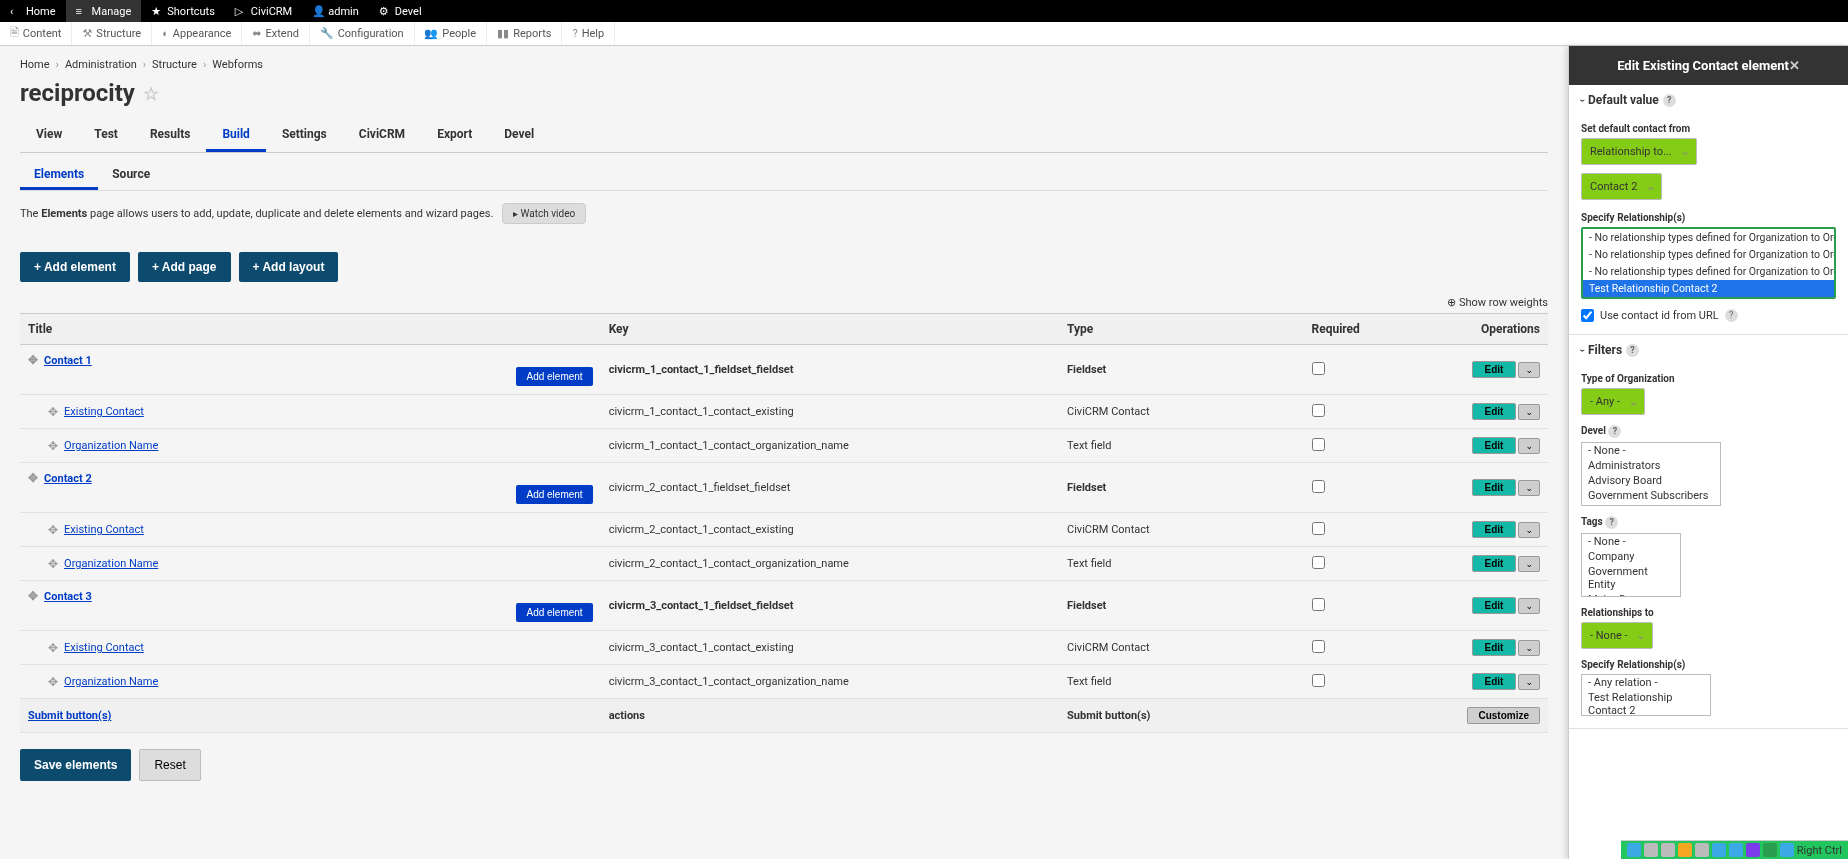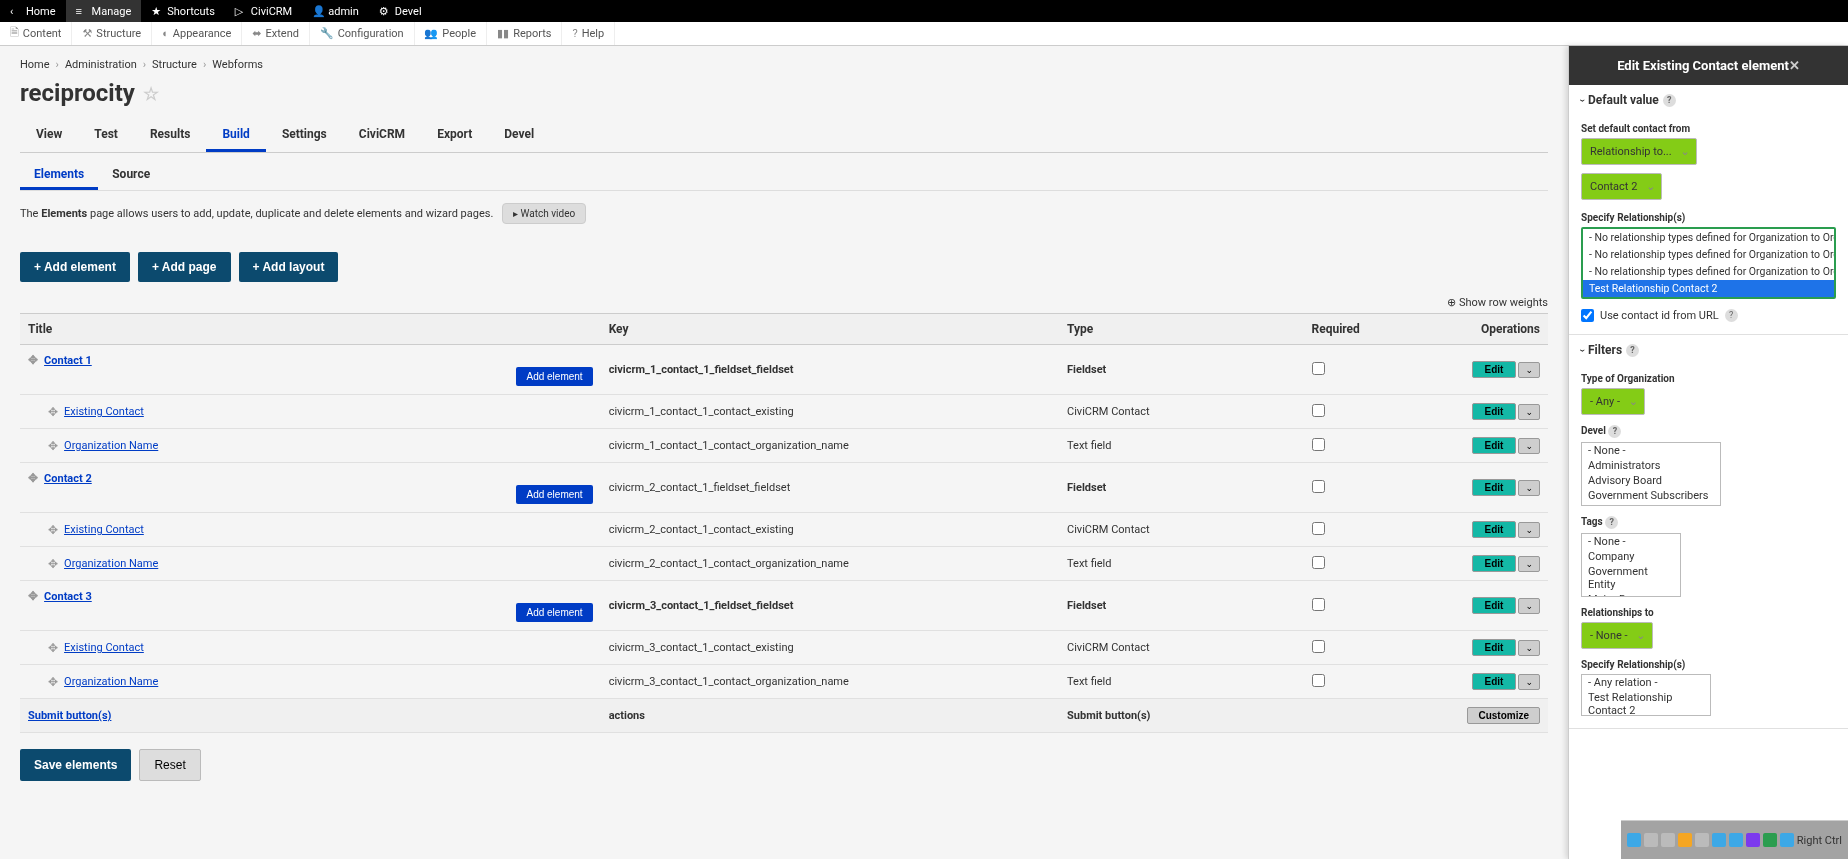--- a/index.html
+++ b/index.html
@@ -51,21 +51,21 @@
 .form-label { font-size: 10px; font-weight: bold; margin-top: 8px; margin-bottom: 4px; display: block; }
 .select-box { border: 1px solid #bbb; border-radius: 2px; padding: 6px 24px 6px 8px; font-size: 11px; background: #84cc16; cursor: pointer; display: inline-flex; align-items: center; gap: 6px; position: relative; }
 .select-box::after { content: "⌄"; position: absolute; right: 6px; color: #888; }
 .listbox { border: 2px solid #2a9d4f; background: #fff; font-size: 10.5px; margin-top: 4px; border-radius: 2px; overflow: hidden; }
 .listbox .opt { padding: 2px 6px; white-space: nowrap; overflow: hidden; }
 .listbox .opt.sel { background: #1e73e8; color: #fff; }
 .listbox-plain { border: 1px solid #bbb; background: #fff; font-size: 11px; height: 64px; overflow-y: auto; width: 140px; }
 .listbox-plain .opt { padding: 1px 6px; }
 .checkbox-row { display: flex; gap: 6px; font-size: 11px; margin-top: 10px; }
 .help-icon { display: inline-block; width: 13px; height: 13px; border-radius: 50%; background: #ddd; color: #666; font-size: 9px; text-align: center; line-height: 13px; }
-.tray { position: fixed; bottom: 0; right: 0; background: #a3a3a3; border-top: 1px solid #ccc; padding: 12px 6px; display: flex; align-items: center; gap: 3px; font-size: 11px; }
+.tray { position: fixed; bottom: 0; right: 0; background: #22c55e; border-top: 1px solid #ccc; padding: 2px 6px; display: flex; align-items: center; gap: 3px; font-size: 11px; }
 .tray-icon { width: 14px; height: 14px; display: inline-block; border-radius: 2px; }
 .close-x { cursor: pointer; color: #ccc; }
 .chev { display:inline-block; transform: rotate(90deg); font-size:10px; }
 </style>
 </head>
 <body>
 
 <div class="topbar" id="topbar">
     <div class="topbar-item">
       <span class="topbar-icon">‹</span>

